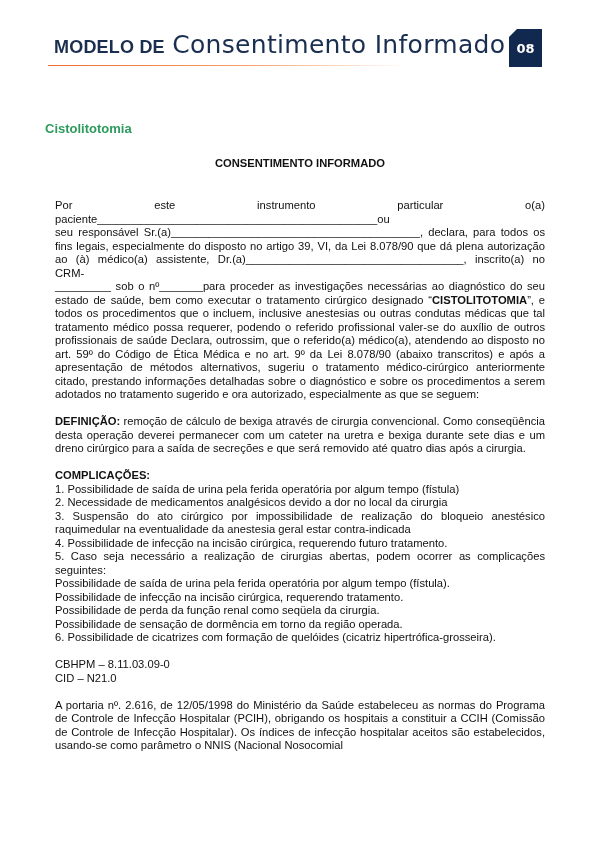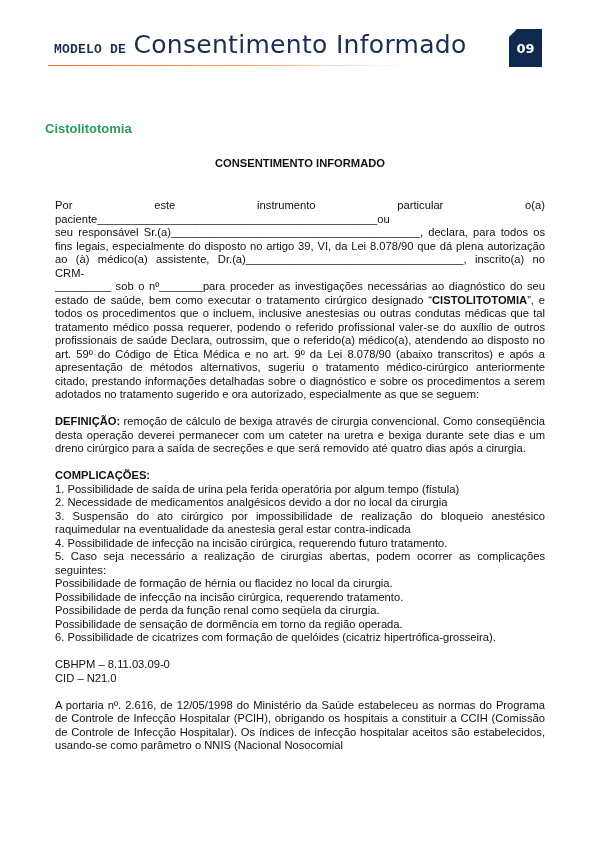--- a/index.html
+++ b/index.html
@@ -1,19 +1,19 @@
 <!DOCTYPE html>
 <html><head>
 <meta charset="utf-8">
 <style>
   html, body { margin:0; padding:0; background:#ffffff; }
   body { width:600px; height:848px; position:relative; overflow:hidden; font-family:"Liberation Sans", sans-serif; color:#111111; }
   .header { position:absolute; left:0; top:0; width:600px; height:100px; }
   .header-title { position:absolute; left:54px; top:30px; white-space:nowrap; color:#1a2e50; }
-  .header-prefix { font-family:Liberation Mono, monospace; font-weight:bold; font-size:13px; letter-spacing:0.2px; vertical-align:baseline;margin-top:23px; }
+  .header-prefix { font-family:Liberation Sans, sans-serif; font-weight:bold; font-size:18px; letter-spacing:0.2px; vertical-align:baseline;margin-top:23px; }
   .header-main { font-family:"DejaVu Sans", sans-serif; font-weight:normal; font-size:25px; letter-spacing:0.3px; margin-left:3px; }
   .header-rule { position:absolute; left:48px; top:65px; width:360px; height:1px; background:linear-gradient(to right, #f26a2e 0%, #f5a06a 55%, rgba(255,255,255,0) 100%); }
   .page-badge { position:absolute; left:509px; top:29px; width:33px; height:38px; background:#11294f; color:#ffffff; font-family:"DejaVu Sans", sans-serif; font-weight:bold; font-size:13px; display:flex; align-items:center; justify-content:center; clip-path:polygon(8px 0, 100% 0, 100% 100%, 0 100%, 0 8px); }
   .section-title { position:absolute; left:45px; top:121px; color:#2d9b5e; font-weight:bold; font-size:13px; }
   .doc-heading { position:absolute; left:0; width:600px; top:157px; text-align:center; font-weight:bold; font-size:11.2px; }
   .body { position:absolute; left:55px; width:490px; top:199px; font-size:11.2px; line-height:13.5px; }
   .body p { margin:0; text-align:justify; }
   .gap { height:13.5px; }
   .line { display:block; }
   .justify-last { text-align:justify; text-align-last:justify; }
@@ -21,21 +21,21 @@
 </style>
 </head>
 <body>
 
 <div class="header">
   <div class="header-title">
     <span class="header-prefix">MODELO DE</span>
     <span class="header-main">Consentimento Informado</span>
   </div>
   <div class="header-rule"></div>
-  <div class="page-badge">09</div>
+  <div class="page-badge">08</div>
 </div>
 
 <div class="section-title">Cistolitotomia</div>
 
 <div class="doc-heading">CONSENTIMENTO INFORMADO</div>
 
 <div class="body">
   <p>
     <span class="line justify-last">Por este instrumento particular o(a) paciente_____________________________________________ou</span>
     <span class="line justify-last">seu responsável Sr.(a)________________________________________, declara, para todos os</span>
@@ -48,21 +48,21 @@
   <div class="gap"></div>
   <p><b>DEFINIÇÃO:</b><span> remoção de cálculo de bexiga através de cirurgia convencional. Como conseqüência desta operação deverei permanecer com um cateter na uretra e bexiga durante sete dias e um dreno cirúrgico para a saída de secreções e que será removido até quatro dias após a cirurgia.</span></p>
   <div class="gap"></div>
   <p>
     <b class="line">COMPLICAÇÕES:</b>
     <span class="line">1. Possibilidade de saída de urina pela ferida operatória por algum tempo (fístula)</span>
     <span class="line">2. Necessidade de medicamentos analgésicos devido a dor no local da cirurgia</span>
     <span class="line">3. Suspensão do ato cirúrgico por impossibilidade de realização do bloqueio anestésico raquimedular na eventualidade da anestesia geral estar contra-indicada</span>
     <span class="line">4. Possibilidade de infecção na incisão cirúrgica, requerendo futuro tratamento.</span>
     <span class="line">5. Caso seja necessário a realização de cirurgias abertas, podem ocorrer as complicações seguintes:</span>
-    <span class="line">Possibilidade de formação de hérnia ou flacidez no local da cirurgia.</span>
+    <span class="line">Possibilidade de saída de urina pela ferida operatória por algum tempo (fístula).</span>
     <span class="line">Possibilidade de infecção na incisão cirúrgica, requerendo tratamento.</span>
     <span class="line">Possibilidade de perda da função renal como seqüela da cirurgia.</span>
     <span class="line">Possibilidade de sensação de dormência em torno da região operada.</span>
     <span class="line">6. Possibilidade de cicatrizes com formação de quelóides (cicatriz hipertrófica-grosseira).</span>
   </p>
   <div class="gap"></div>
   <p>
     <span class="line">CBHPM – 8.11.03.09-0</span>
     <span class="line">CID – N21.0</span>
   </p>

